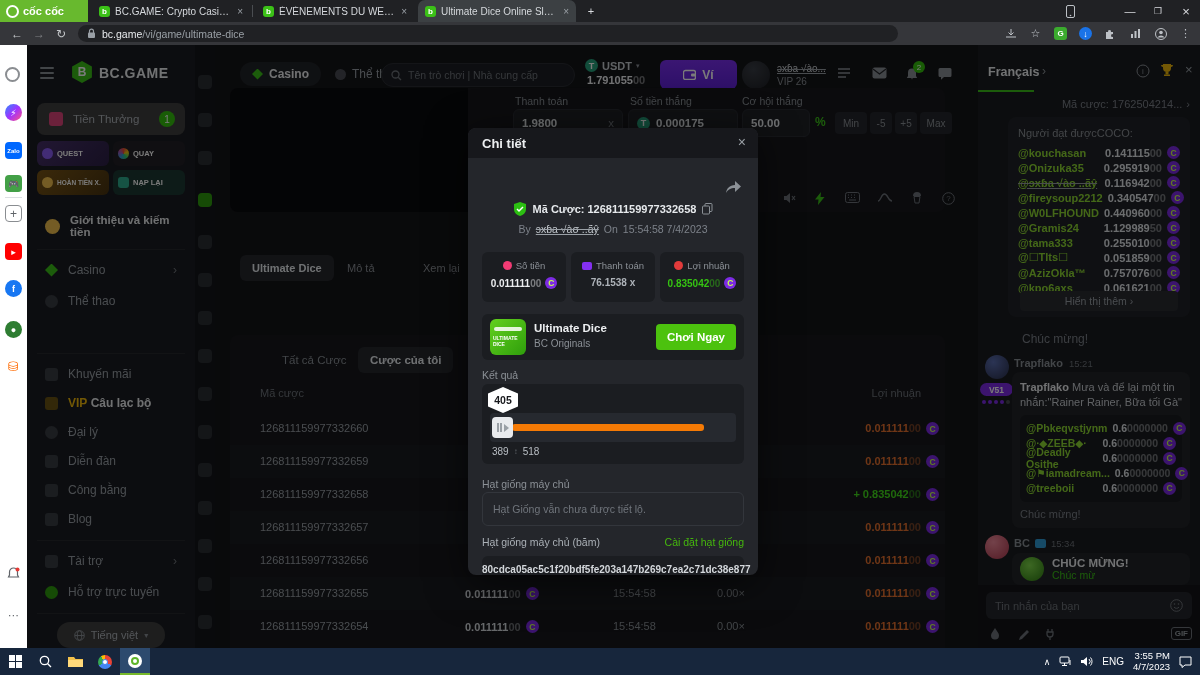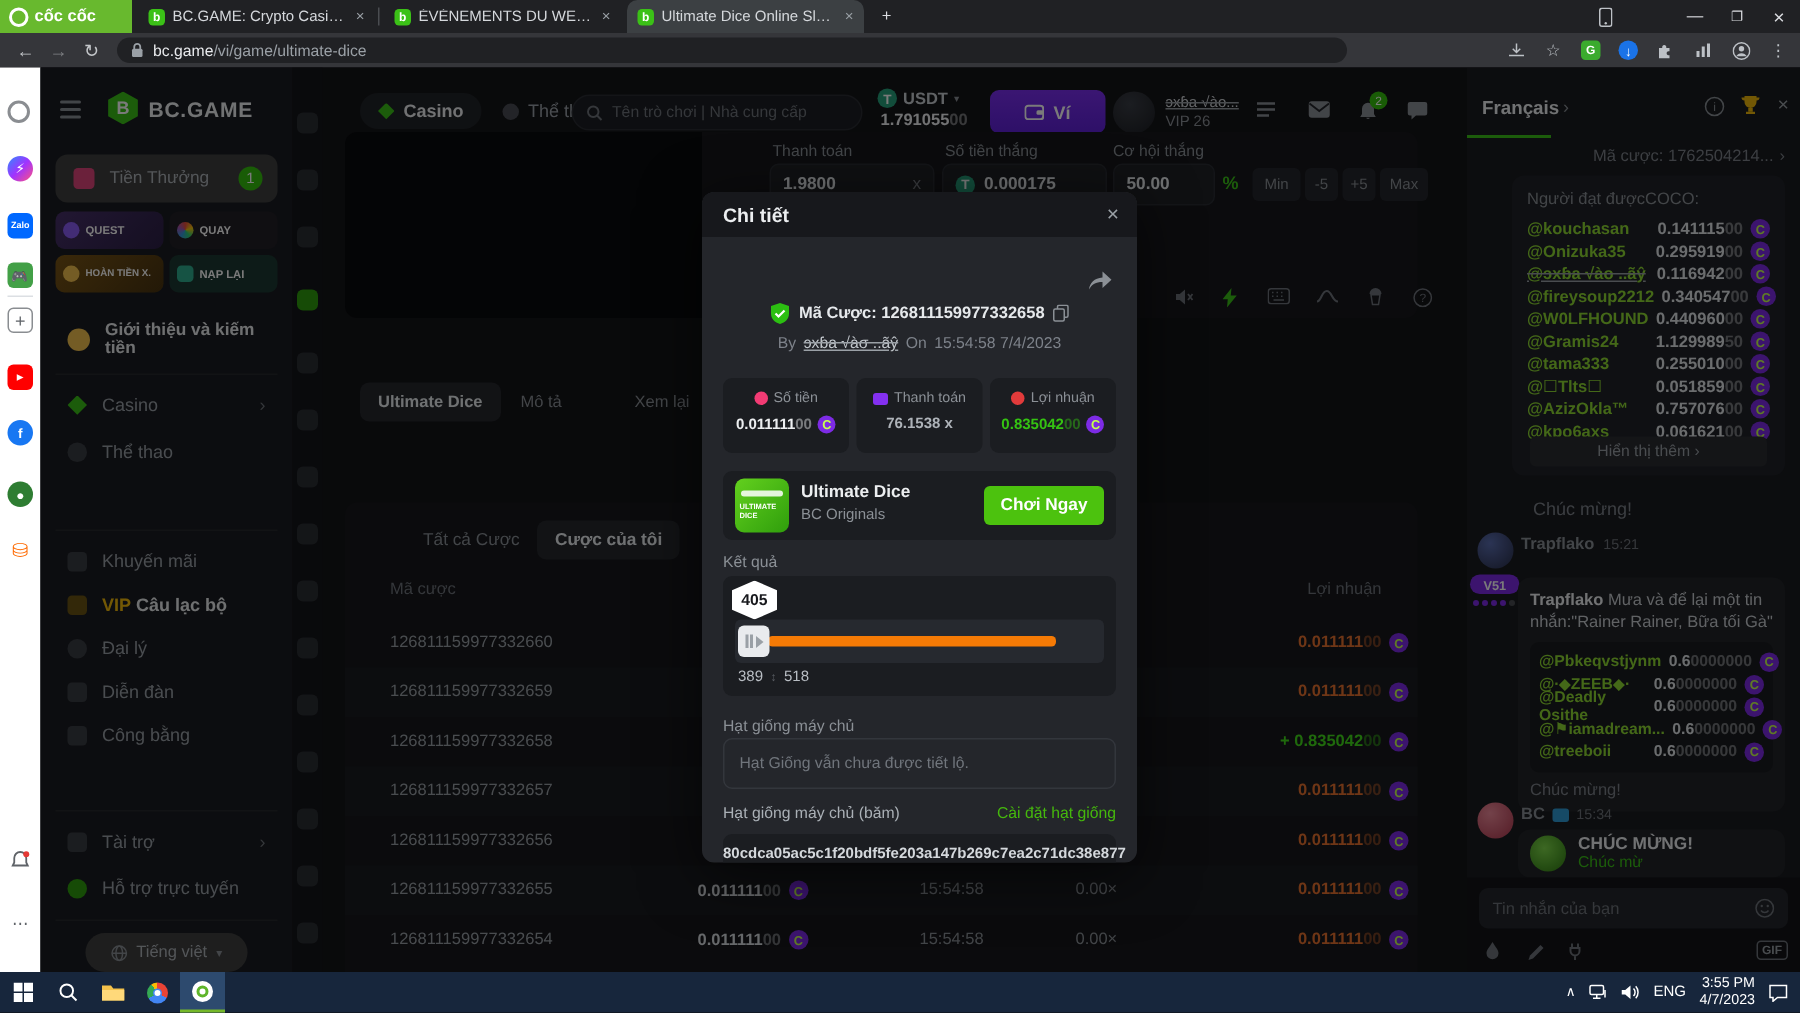--- a/index.html
+++ b/index.html
@@ -286,20 +286,24 @@
       <span>Đại lý</span>
     </div>
     <div class="navitem" style="top:401px">
       <span class="nico"></span>
       <span>Diễn đàn</span>
     </div>
     <div class="navitem" style="top:430px">
       <span class="nico"></span>
       <span>Công bằng</span>
     </div>
+    <div class="navitem" style="top:459px">
+      <span class="nico"></span>
+      <span>Blog</span>
+    </div>
     <div class="sdiv" style="top:495px"></div>
 
     <div class="navitem" style="top:501px">
       <span class="nico"></span>
       <span>Tài trợ</span>
         <span class="chev">›</span>
     </div>
     <div class="navitem" style="top:532px">
       <span class="nico" style="background:#2f9e0d;border-radius:50%"></span>
       <span>Hỗ trợ trực tuyến</span>
@@ -603,21 +607,21 @@
       <i style="width:4px;height:4px;border-radius:50%;background:#7d2be5"></i>
         <i style="width:4px;height:4px;border-radius:50%;background:#7d2be5"></i>
         <i style="width:4px;height:4px;border-radius:50%;background:#7d2be5"></i>
         <i style="width:4px;height:4px;border-radius:50%;background:#7d2be5"></i>
         <i style="width:4px;height:4px;border-radius:50%;background:#4a4d52"></i>
     </div>
     <div class="abs f" style="left:36px;top:312px;gap:6px">
       <span style="color:#8b9096;font-size:11px;font-weight:bold">Trapflako</span>
       <span style="color:#6f747b;font-size:9.5px">15:21</span>
     </div>
-    <div class="msgcard" style="top:340px">
+    <div class="msgcard" style="top:327px">
       <div style="font-size:11px;line-height:1.35;color:#c9cdd2"><b style="color:#eceef0">Trapflako</b> <span>Mưa và để lại một tin nhắn:"Rainer Rainer, Bữa tối Gà"</span></div>
       <div style="background:#1b1d20;border-radius:6px;padding:6px 6px;margin-top:5px">
         <div class="mrow">
             <span class="wname" style="font-size:10.5px">@Pbkeqvstjynm</span>
             <span class="wamt" style="font-size:10.5px"><span>0.6</span><span class="tail">0000000</span></span>
             <span class="coin">C</span>
           </div>
         <div class="mrow">
             <span class="wname" style="font-size:10.5px">@∙◆ZEEB◆∙</span>
             <span class="wamt" style="font-size:10.5px"><span>0.6</span><span class="tail">0000000</span></span>

